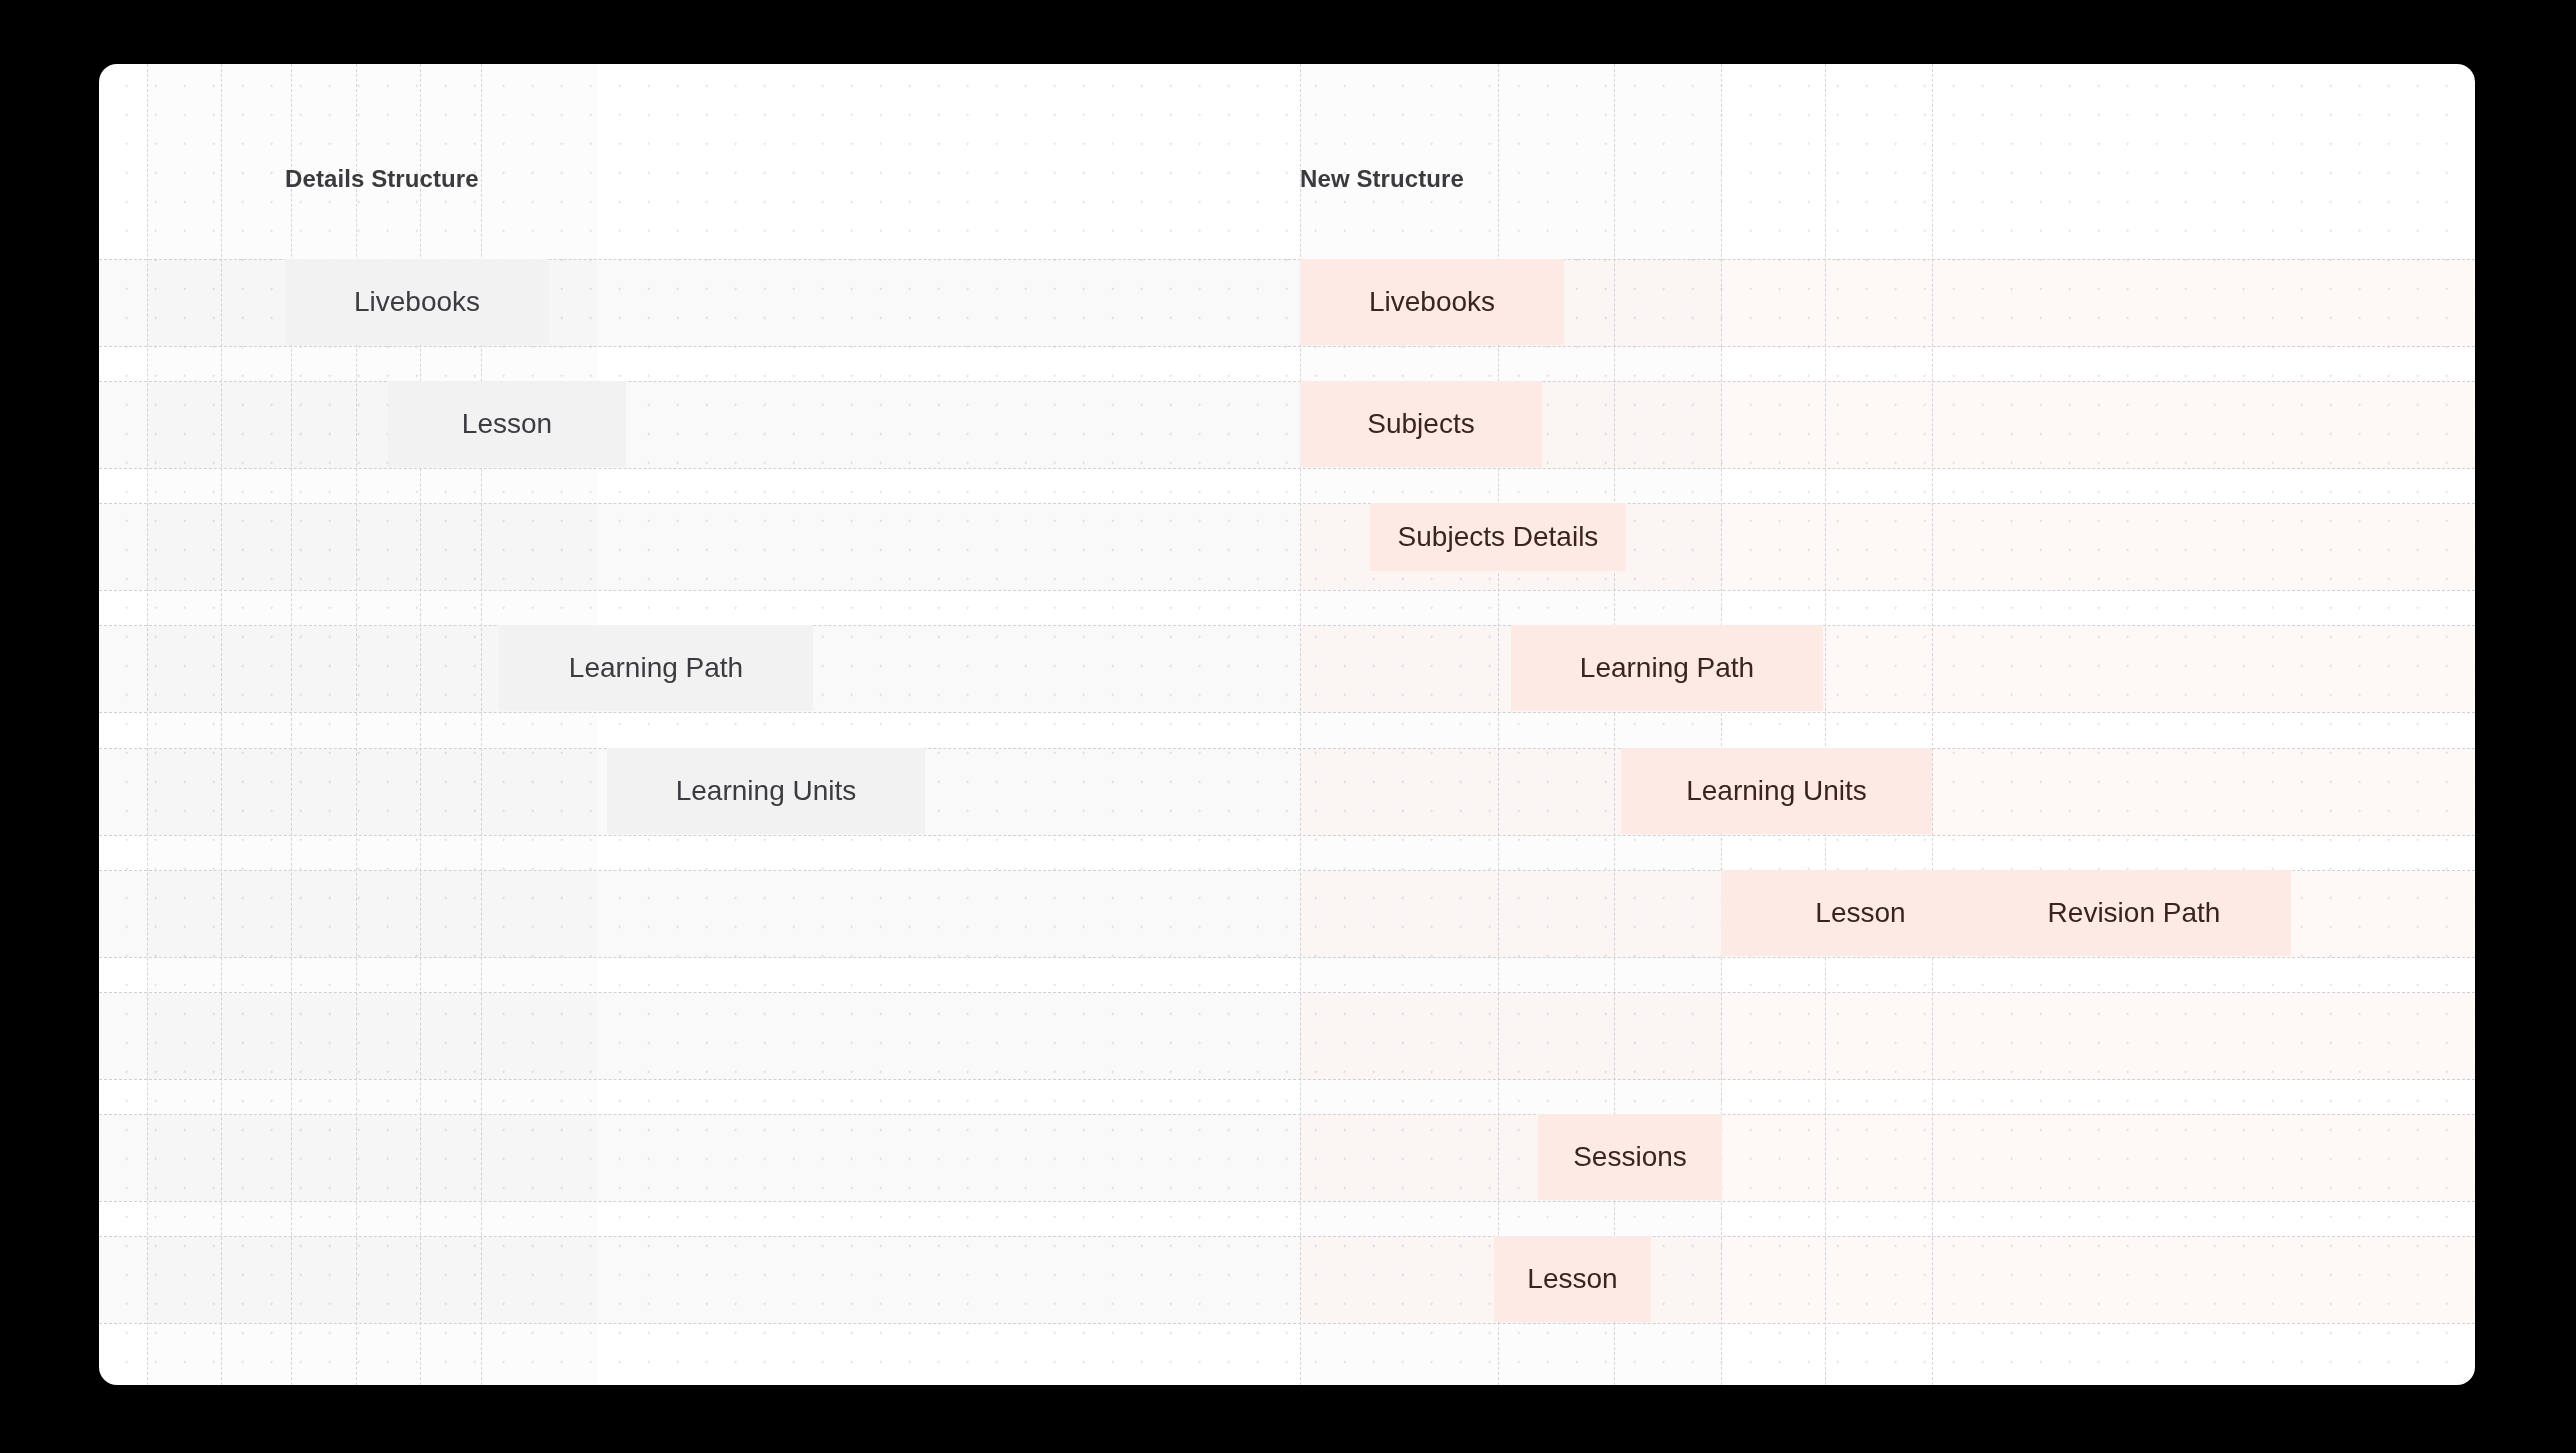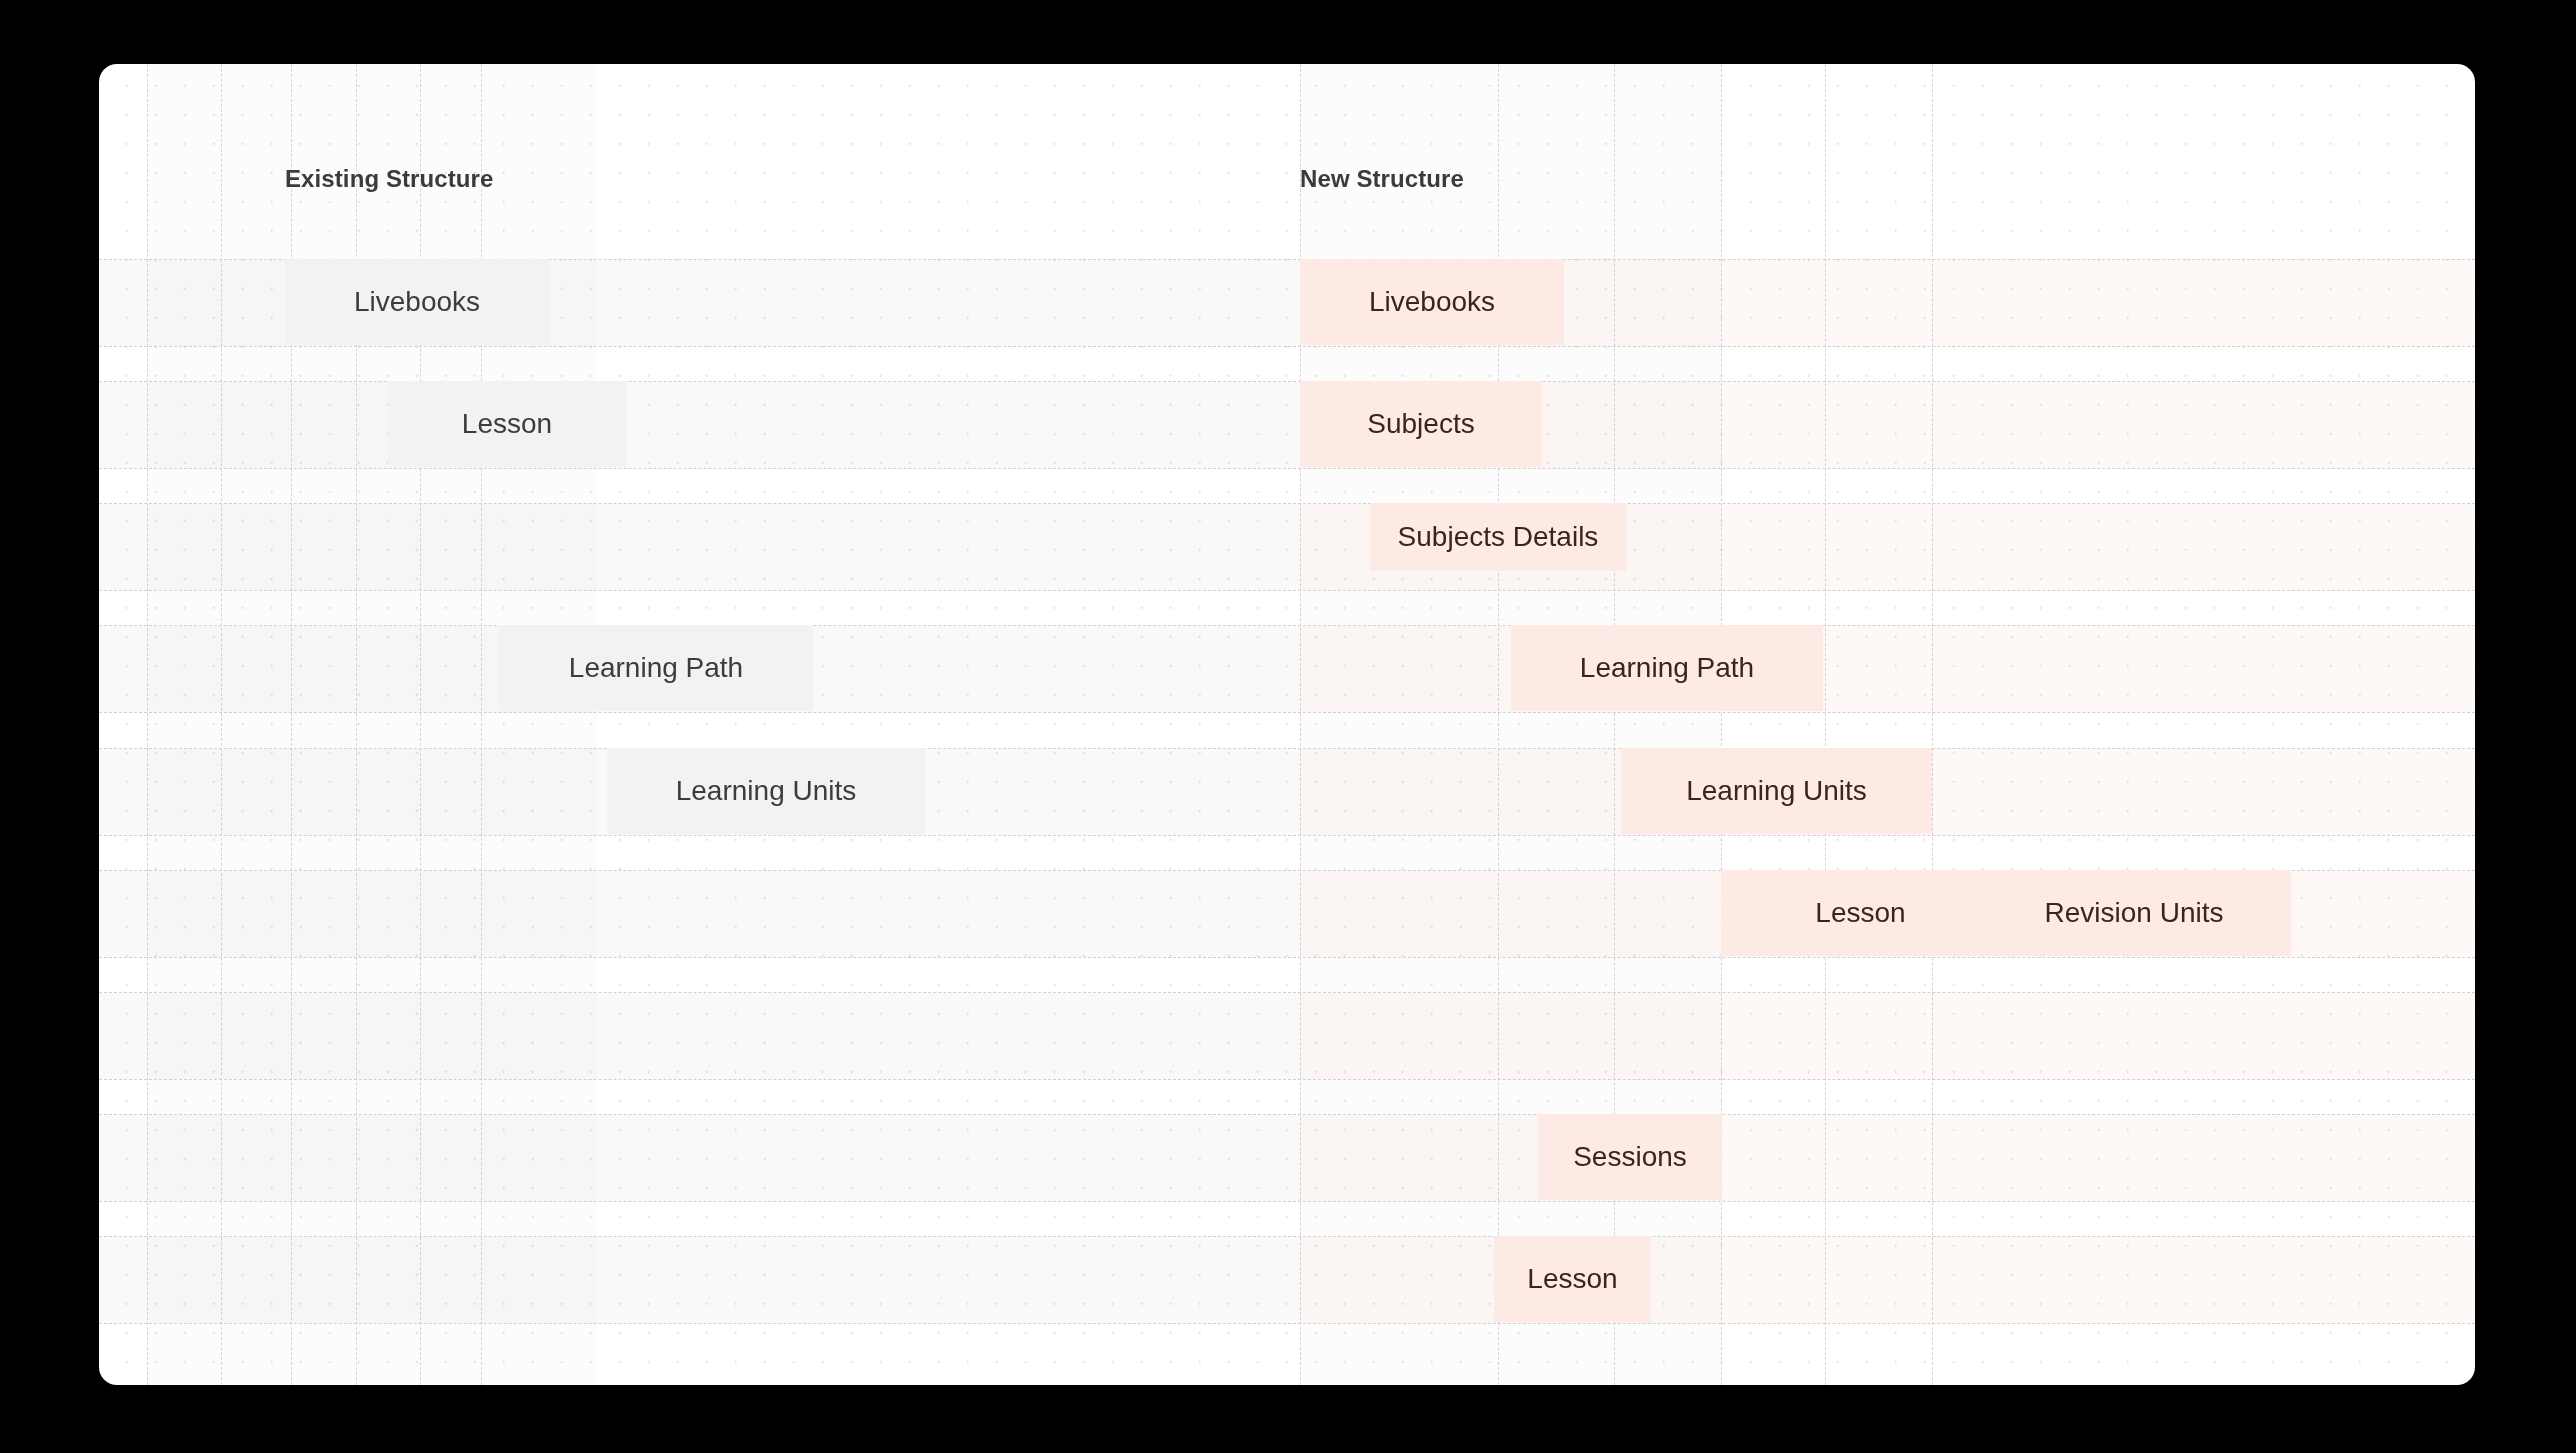--- a/index.html
+++ b/index.html
@@ -139,21 +139,21 @@
     </div>
     <div class="rowband" style="top:1050px;height:86px;">
       <div class="tint grey" style="left:0;width:1201px;"></div>
       <div class="tint pink" style="left:1201px;right:0;"></div>
     </div>
     <div class="rowband" style="top:1172px;height:86px;">
       <div class="tint grey" style="left:0;width:1201px;"></div>
       <div class="tint pink" style="left:1201px;right:0;"></div>
     </div>
 
-    <div class="col-title" style="left:186px;top:101px;">Existing Structure</div>
+    <div class="col-title" style="left:186px;top:101px;">Details Structure</div>
     <div class="col-title" style="left:1201px;top:101px;">New Structure</div>
 
     <div class="node grey" style="left:186px;top:195px;width:264px;height:86px;">Livebooks</div>
 
     <div class="node grey" style="left:289px;top:317px;width:238px;height:86px;">Lesson</div>
 
     <div class="node grey" style="left:400px;top:561px;width:314px;height:86px;">Learning Path</div>
 
     <div class="node grey" style="left:508px;top:684px;width:318px;height:86px;">Learning Units</div>
 
@@ -162,21 +162,21 @@
     <div class="node pink" style="left:1201px;top:317px;width:242px;height:86px;">Subjects</div>
 
     <div class="node pink" style="left:1271px;top:439px;width:256px;height:68px;">Subjects Details</div>
 
     <div class="node pink" style="left:1412px;top:561px;width:312px;height:86px;">Learning Path</div>
 
     <div class="node pink" style="left:1522px;top:684px;width:311px;height:86px;">Learning Units</div>
 
     <div class="node pink" style="left:1622px;top:806px;width:271px;height:86px;padding-left:8px;">Lesson</div>
 
-    <div class="node pink" style="left:1878px;top:806px;width:314px;height:86px;">Revision Units</div>
+    <div class="node pink" style="left:1878px;top:806px;width:314px;height:86px;">Revision Path</div>
 
 
     <div class="node pink" style="left:1395px;top:1050px;width:184px;height:86px;margin-left:44px;">Sessions</div>
 
     <div class="node pink" style="left:1395px;top:1172px;width:157px;height:86px;">Lesson</div>
 
   </div>
 </div>
 
 

